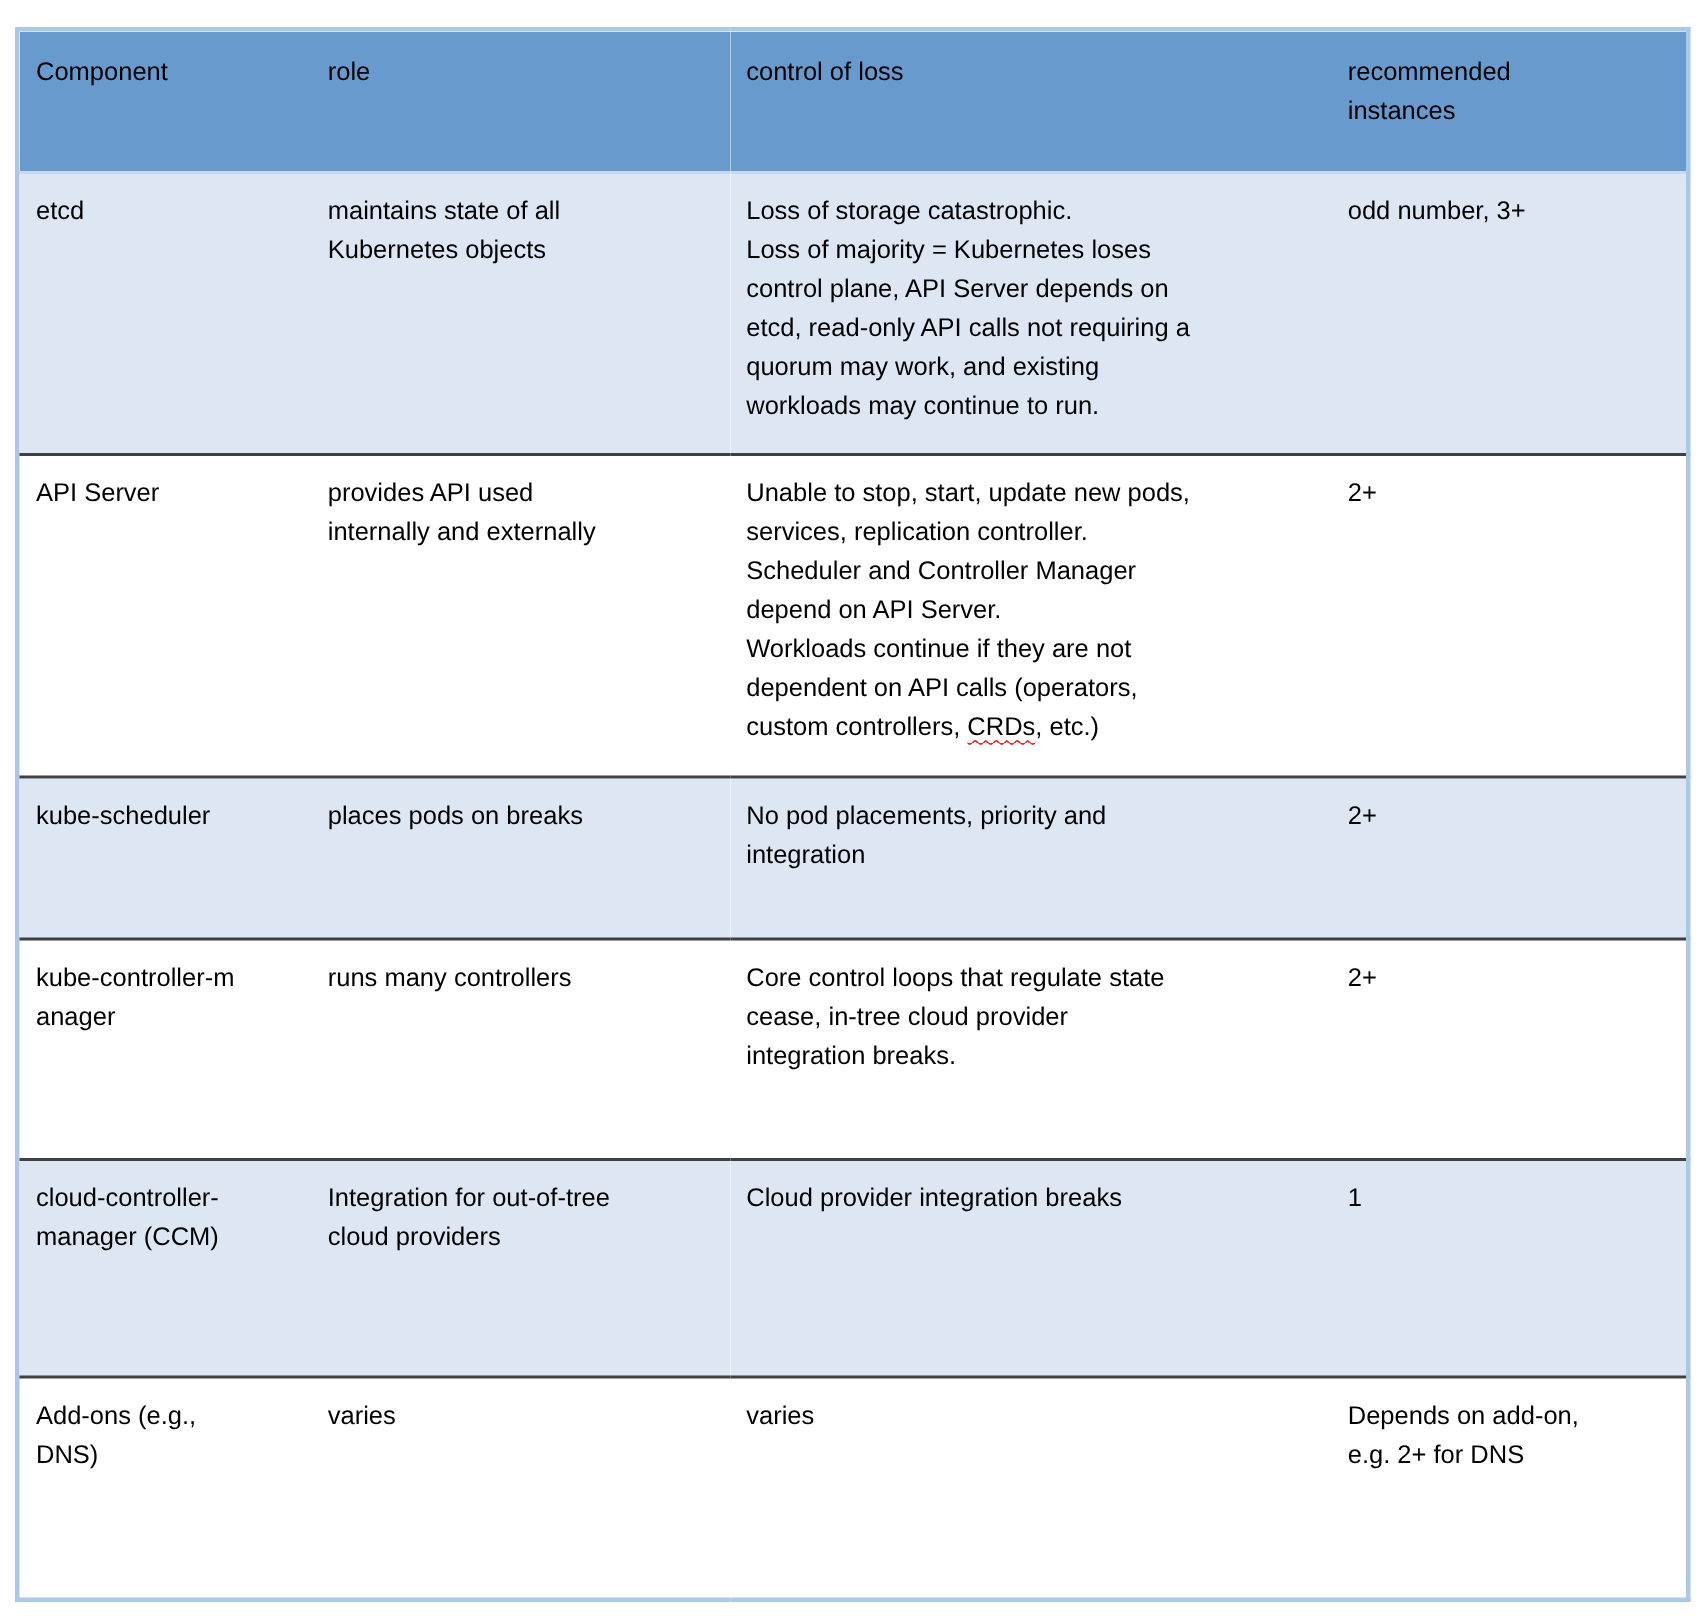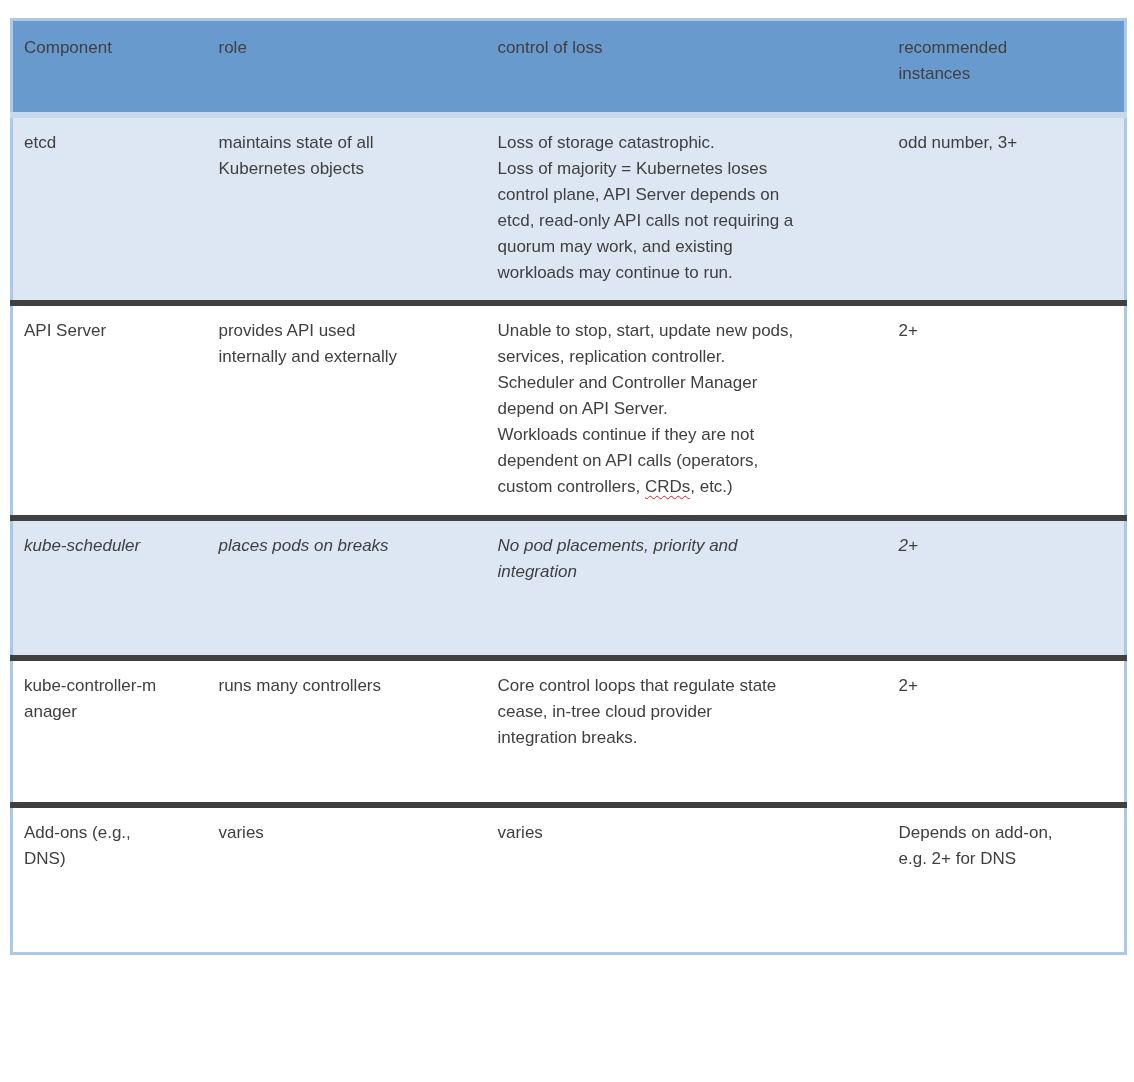--- a/index.html
+++ b/index.html
@@ -21,37 +21,37 @@
   table.doc-table col.c2 { width: 279px; }
   table.doc-table col.c3 { width: 401px; }
   table.doc-table col.c4 { width: 238px; }
   table.doc-table th,
   table.doc-table td {
     vertical-align: top;
     text-align: left;
     font-size: 17px;
     line-height: 26px;
     font-weight: 400;
-    color: #404040;
+    color: #000000;
     padding: 12px 14px 10px 11px;
     white-space: pre-line;
     overflow: hidden;
   }
   tr.header-row { height: 95px; }
   tr.header-row th {
     background: #689ace;
     padding-top: 14px;
   }
   tr.row-light td { background: #dde7f3; }
   tr.row-white td { background: #ffffff; }
-  tbody td { border-top: 6px solid #404040; }
+  tbody td { border-top: 2px solid #404040; }
   tr.row-etcd td { border-top-color: #c6d9ef; }
   tr.row-etcd      { height: 188px; }
   tr.row-apiserver { height: 215px; }
-  tr.row-scheduler { height: 140px; font-style: italic; }
+  tr.row-scheduler { height: 108px; }
   tr.row-kcm       { height: 147px; }
   tr.row-ccm       { height: 145px; }
   tr.row-addons    { height: 149px; }
   .squiggle {
     text-decoration-line: underline;
     text-decoration-style: wavy;
     text-decoration-color: #e02020;
     text-decoration-thickness: 1px;
     text-underline-offset: 3px;
   }
@@ -110,20 +110,28 @@
     </tr>
     <tr class="row-white row-kcm">
       <td>kube-controller-m
 anager</td>
       <td>runs many controllers</td>
       <td>Core control loops that regulate state
 cease, in-tree cloud provider
 integration breaks.</td>
       <td>2+</td>
     </tr>
+    <tr class="row-light row-ccm">
+      <td>cloud-controller-
+manager (CCM)</td>
+      <td>Integration for out-of-tree
+cloud providers</td>
+      <td>Cloud provider integration breaks</td>
+      <td>1</td>
+    </tr>
     <tr class="row-white row-addons">
       <td>Add-ons (e.g.,
 DNS)</td>
       <td>varies</td>
       <td>varies</td>
       <td>Depends on add-on,
 e.g. 2+ for DNS</td>
     </tr>
   </tbody>
 </table>

